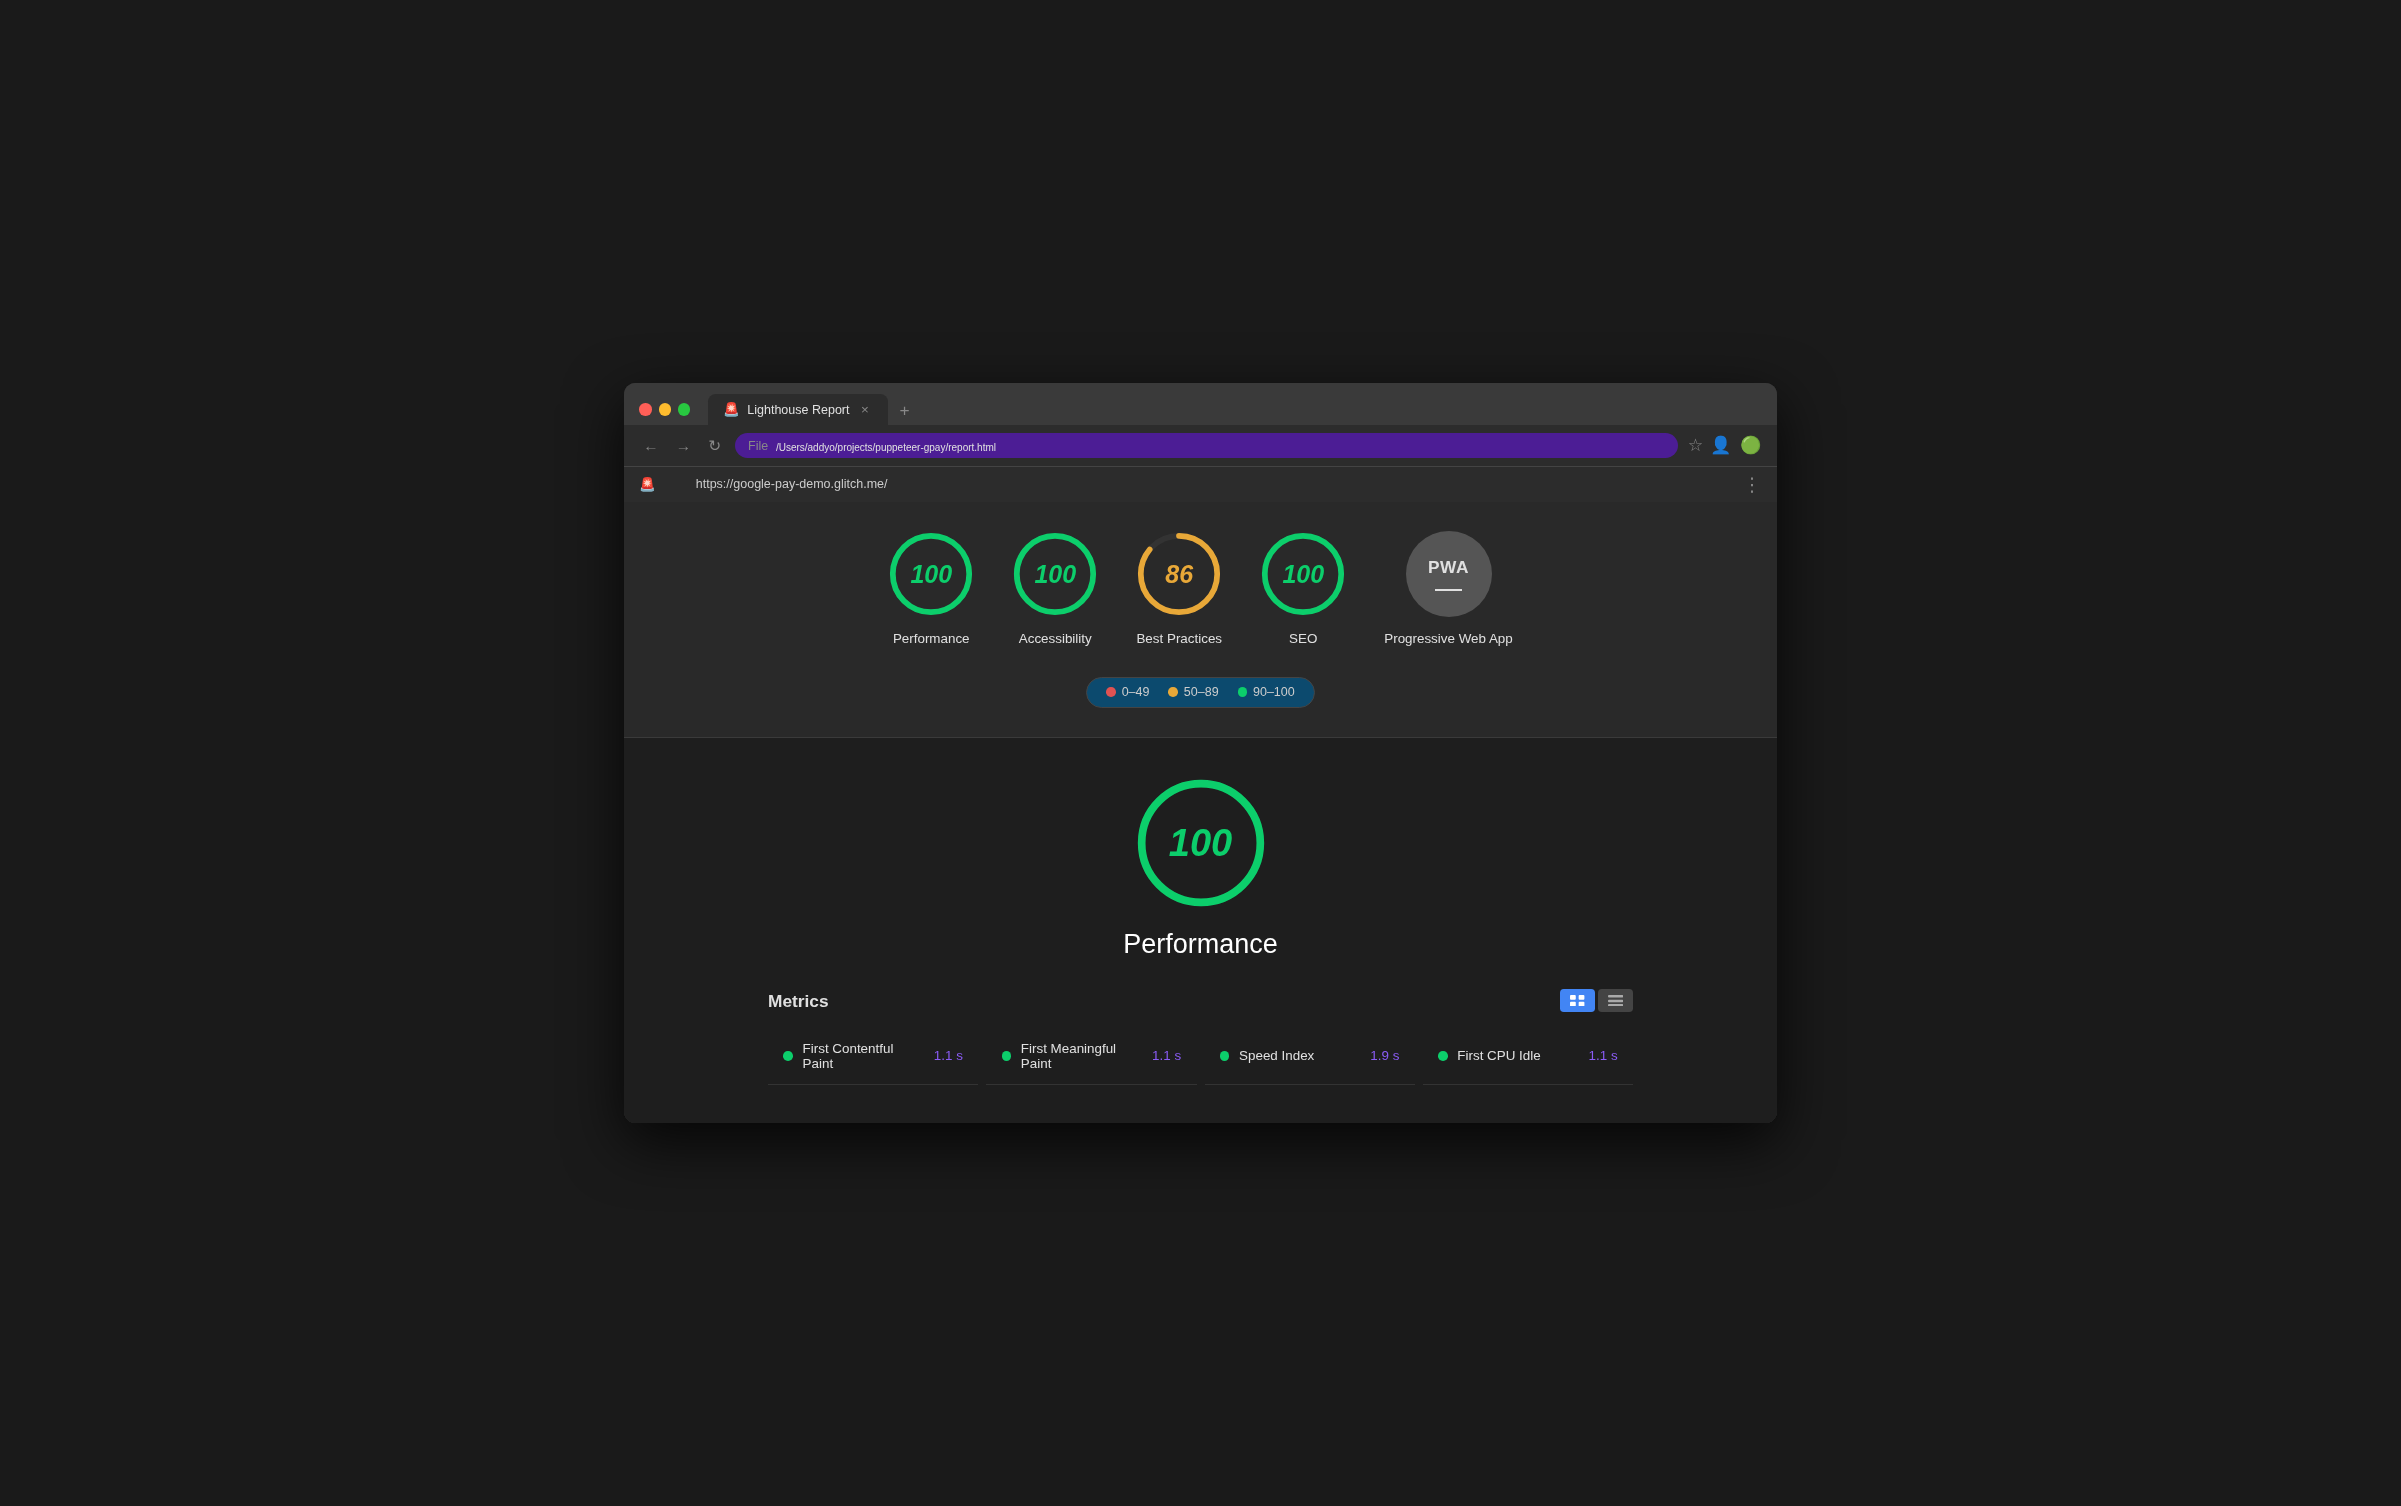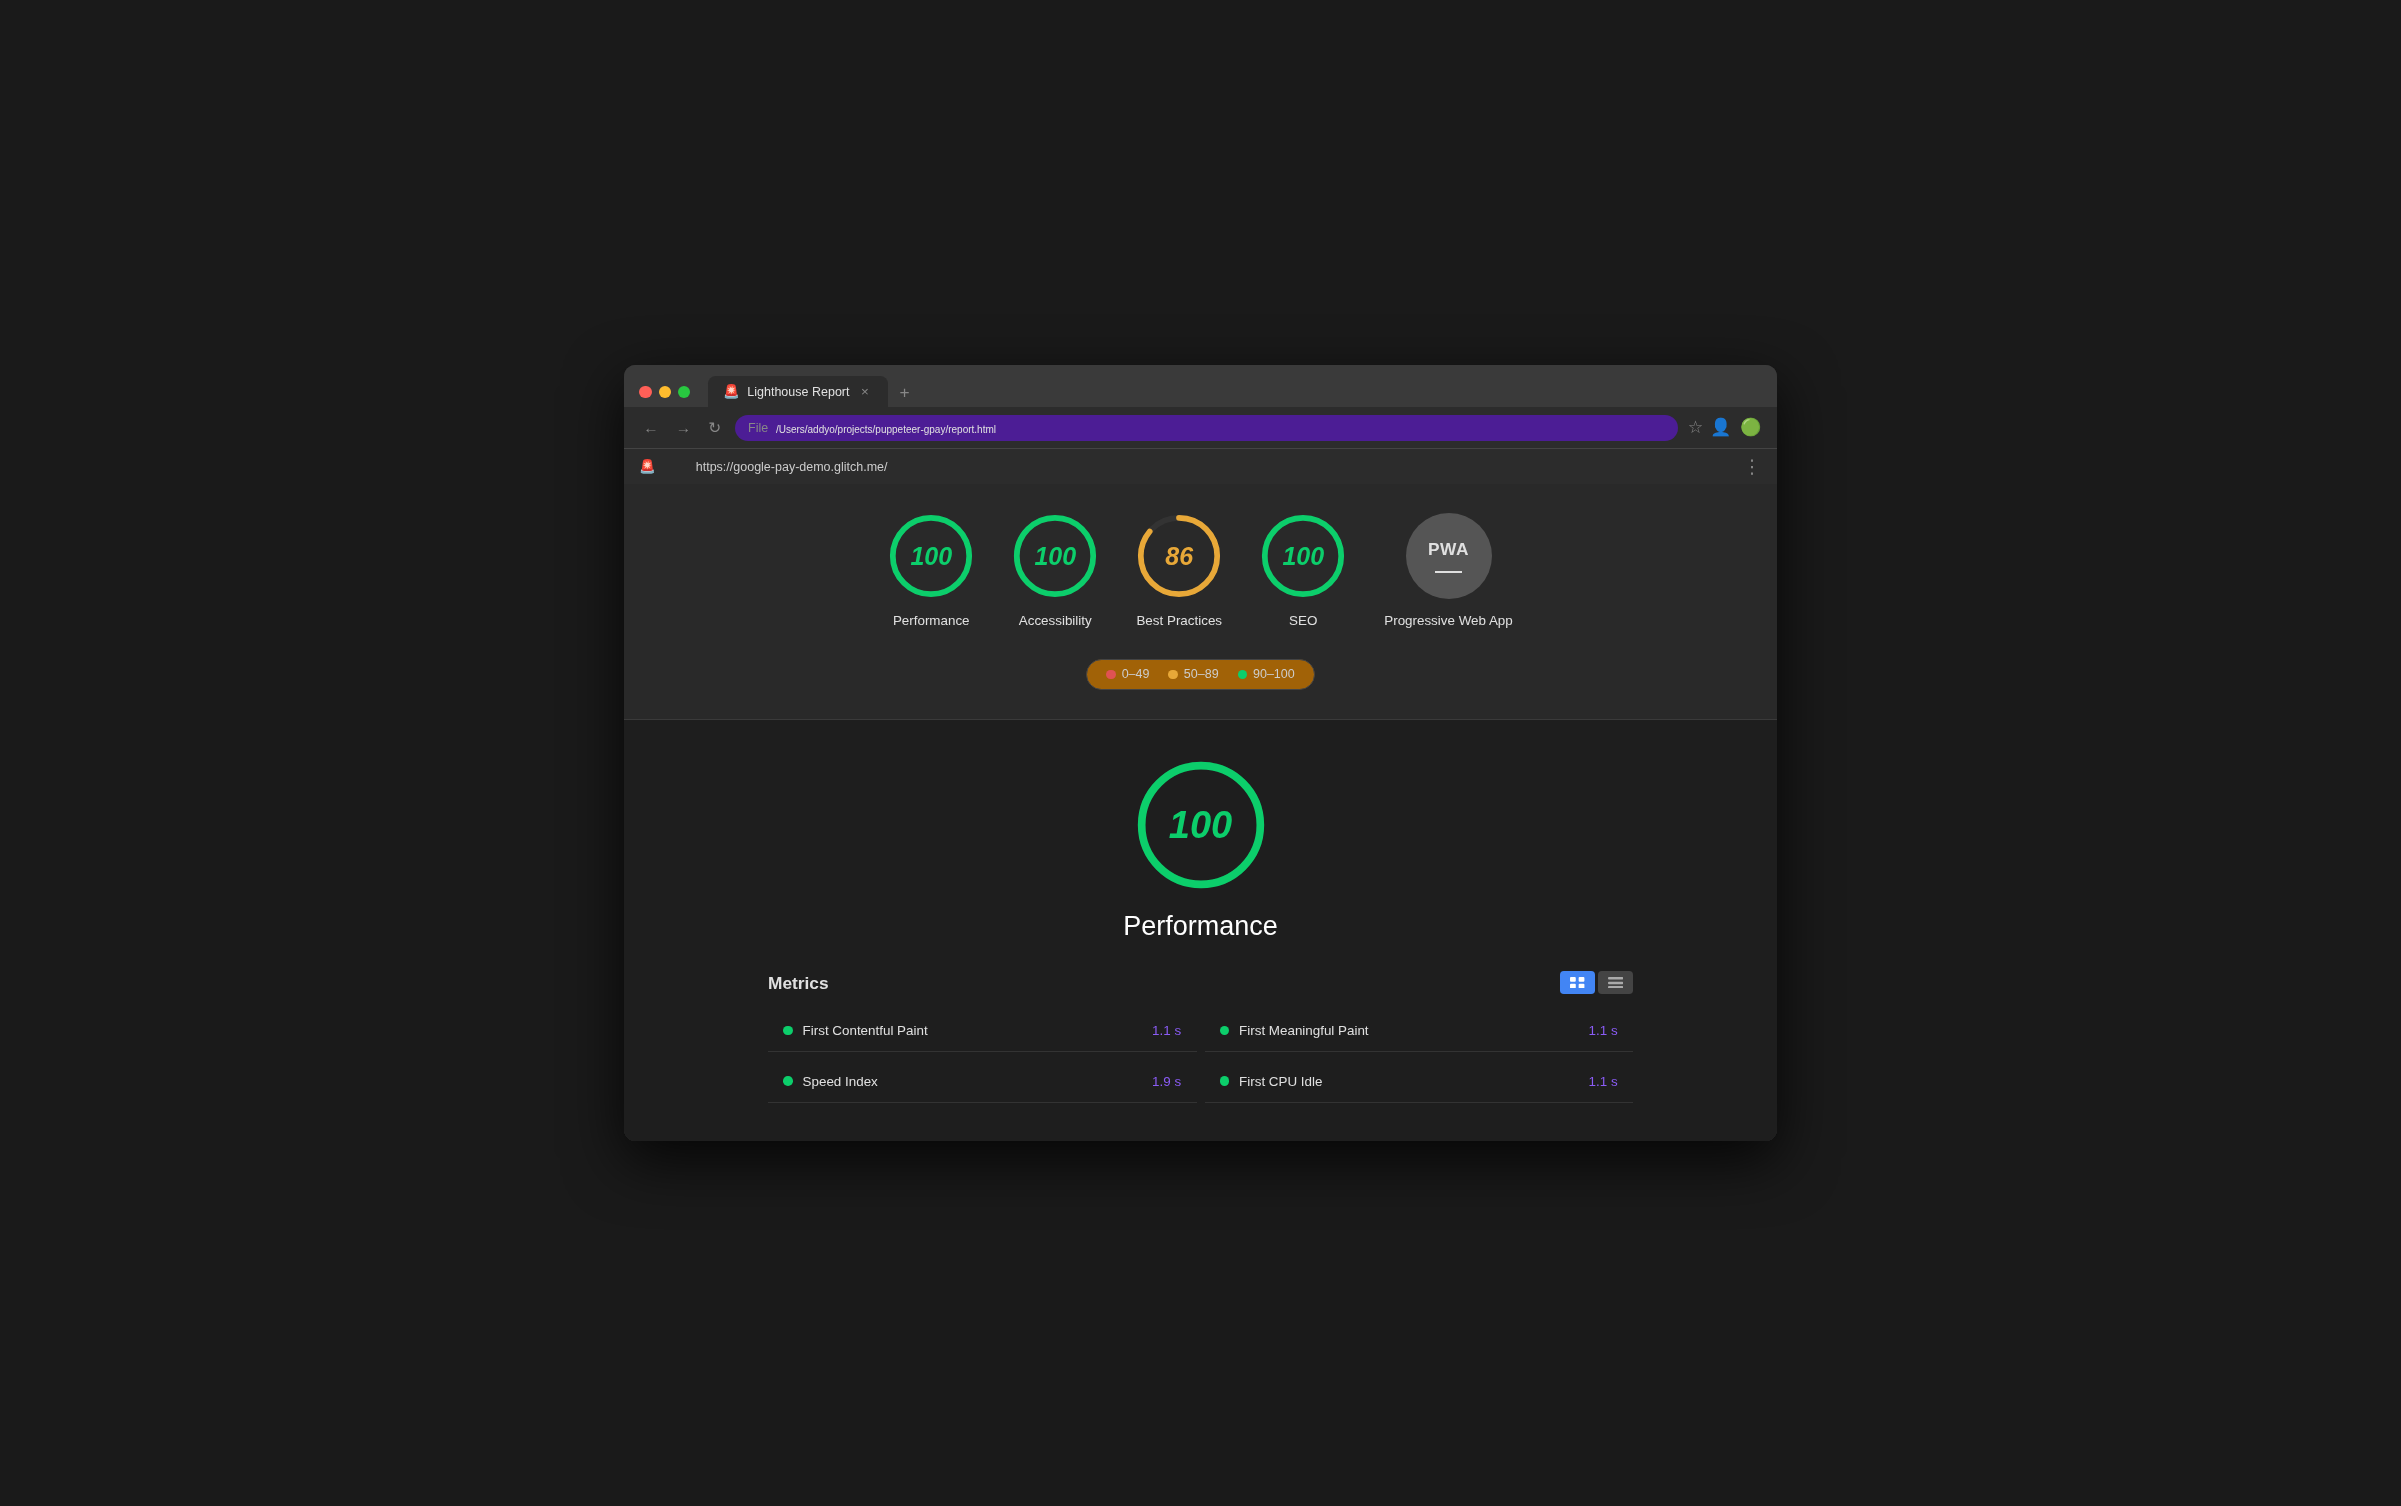--- a/index.html
+++ b/index.html
@@ -252,21 +252,21 @@
 
     .legend-row {
       display: flex;
       justify-content: center;
     }
 
     .legend {
       display: flex;
       align-items: center;
       gap: 19px;
-      background: #a16207;
+      background: #0c4a6e;
       border-radius: 19px;
       padding: 7.7px 19px;
       border: 1px solid #444;
     }
 
     .legend-item {
       display: flex;
       align-items: center;
       gap: 5.8px;
       color: #ccc;
@@ -362,21 +362,21 @@
       color: white;
     }
 
     .toggle-btn.inactive {
       background: #444;
       color: #aaa;
     }
 
     .metrics-grid {
       display: grid;
-      grid-template-columns: 1fr 1fr;
+      grid-template-columns: 1fr 1fr 1fr 1fr;
       gap: 8px;
     }
 
     .metric-row {
       display: flex;
       align-items: center;
       padding: 13.4px 15.4px;
       border-bottom: 1px solid #333;
       gap: 9.6px;
     }

